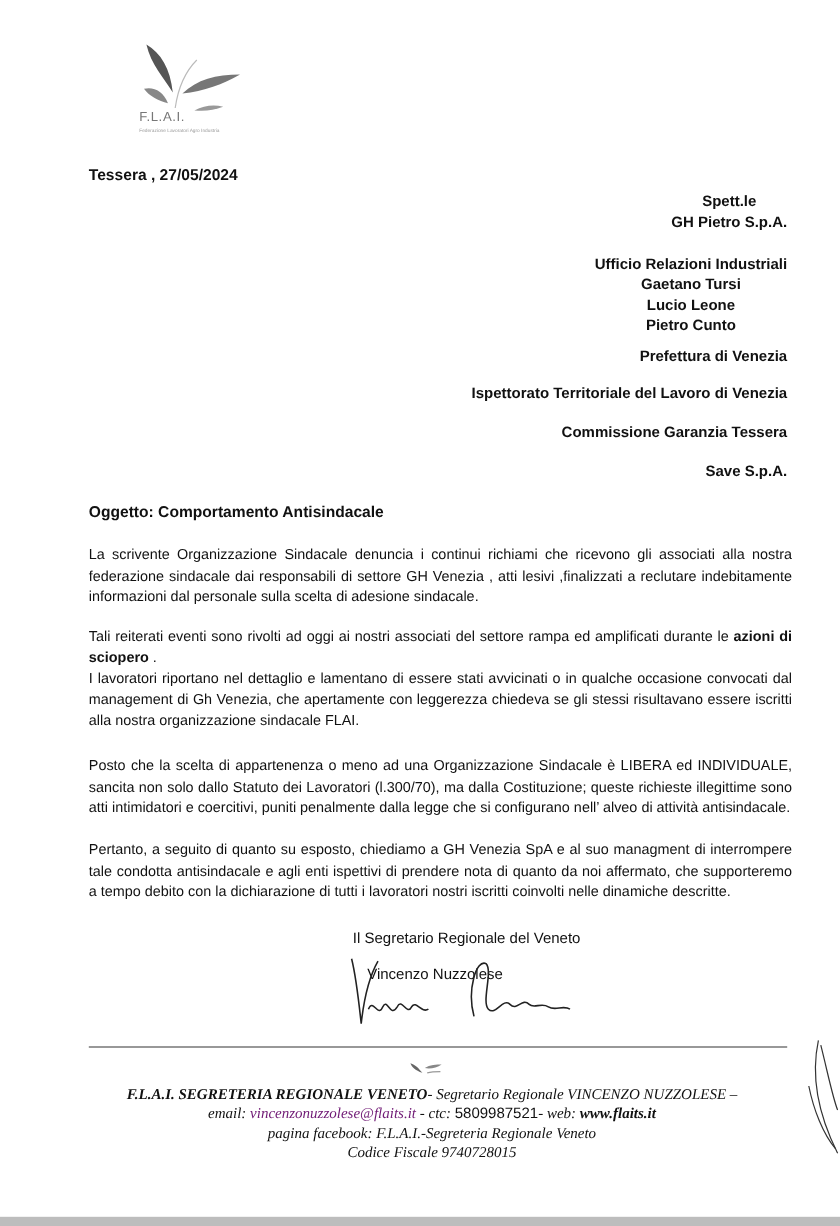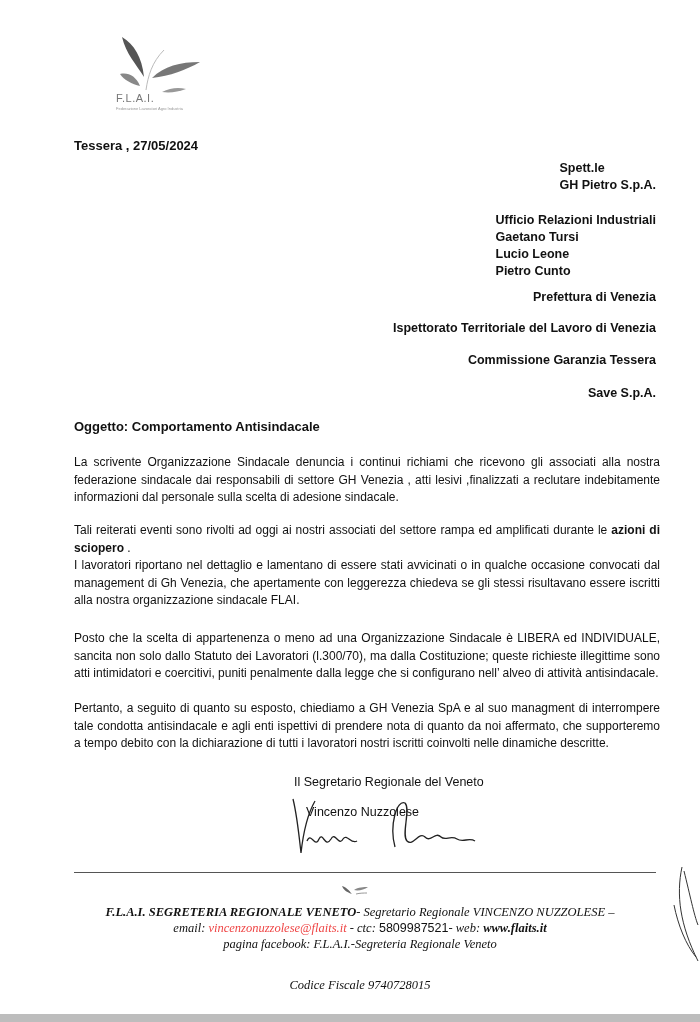--- a/index.html
+++ b/index.html
@@ -3,30 +3,30 @@
 <meta charset="utf-8">
 <style>
   html, body { margin:0; padding:0; }
   body { width:700px; height:1022px; background:#ffffff; position:relative; overflow:hidden;
          font-family:"Liberation Sans", "DejaVu Sans", sans-serif; color:#111; }
   .abs { position:absolute; }
   .logo { left:80px; top:32px; width:130px; height:85px;margin-left:32px; }
   .logo-text { position:absolute; left:4px; top:60px; font-size:11px; color:#777; letter-spacing:0.5px; font-family:"Liberation Sans", sans-serif; }
   .logo-sub { position:absolute; left:4px; top:74px; font-size:4px; color:#999; white-space:nowrap; }
   .date { left:74px; top:138px; font-size:13px; font-weight:bold; }
-  .recip { right:44px; text-align:left; font-size:12.5px; font-weight:bold; line-height:17px; }
+  .recip { right:44px; text-align:center; font-size:12.5px; font-weight:bold; line-height:17px; }
   .subject { left:74px; top:419px; font-size:13px; font-weight:bold; }
   .para { left:74px; width:586px; font-size:12px; line-height:17.5px; text-align:justify; }
   .para b { font-weight:bold; }
   .sign-title { left:294px; top:775px; font-size:12.5px; }
   .sign-name { left:306px; top:805px; font-size:12.5px; }
   .footer-line { left:74px; top:872px; width:582px; height:1px; background:#555; }
   .footer { left:80px; width:560px; text-align:center; font-family:"Liberation Serif", serif; font-style:italic; font-size:12.5px; line-height:16px; }
   .footer .b { font-weight:bold; }
-  .footer a { color:#ef4444; }
+  .footer a { color:#701a75; }
   .bottom-bar { left:0; top:1014px; width:700px; height:8px; background:#bdbdbd; }
 </style>
 </head>
 <body>
 
 <div class="abs logo">
   <svg width="130" height="70" viewBox="0 0 130 70">
     <path d="M10 5 C 22 12, 30 25, 32 45 C 24 32, 14 22, 10 5 Z" fill="#555"></path>
     <path d="M8 42 C 16 40, 24 44, 28 54 C 20 52, 12 48, 8 42 Z" fill="#888"></path>
     <path d="M40 46 C 52 34, 68 30, 88 30 C 74 38, 58 44, 40 46 Z" fill="#777"></path>
@@ -86,21 +86,21 @@
   <path d="M14 6 C 18 3, 24 3, 28 3 C 24 6, 18 7, 14 6 Z" fill="#888"></path>
   <path d="M16 10 C 20 9, 24 9, 27 9" stroke="#999" stroke-width="1" fill="none"></path>
 </svg>
 <div class="abs footer" style="top:904px;">
   <span class="b">F.L.A.I. SEGRETERIA REGIONALE VENETO</span><span>- Segretario Regionale  VINCENZO NUZZOLESE –</span>
 </div>
 <div class="abs footer" style="top:920px;">
   <span>email: </span><a>vincenzonuzzolese@flaits.it</a><span>  - ctc: </span><span style="font-style:normal;font-family:'Liberation Sans',sans-serif;">5809987521</span><span>- web: </span><span class="b">www.flaits.it</span>
 </div>
 <div class="abs footer" style="top:936px;">pagina facebook: F.L.A.I.-Segreteria Regionale Veneto</div>
-<div class="abs footer b" style="top:952px;margin-top:25px;">Codice Fiscale 9740728015</div>
+<div class="abs footer b" style="top:952px;">Codice Fiscale 9740728015</div>
 
 <svg class="abs" style="left:670px; top:865px;" width="30" height="100" viewBox="0 0 30 100">
   <path d="M12 2 C 6 30, 10 60, 28 96" stroke="#333" stroke-width="1" fill="none"></path>
   <path d="M4 40 C 8 60, 16 80, 26 92" stroke="#333" stroke-width="1" fill="none"></path>
   <path d="M14 6 C 20 30, 24 50, 28 60" stroke="#333" stroke-width="1" fill="none"></path>
 </svg>
 
 <div class="abs bottom-bar"></div>
 
 </body></html>

